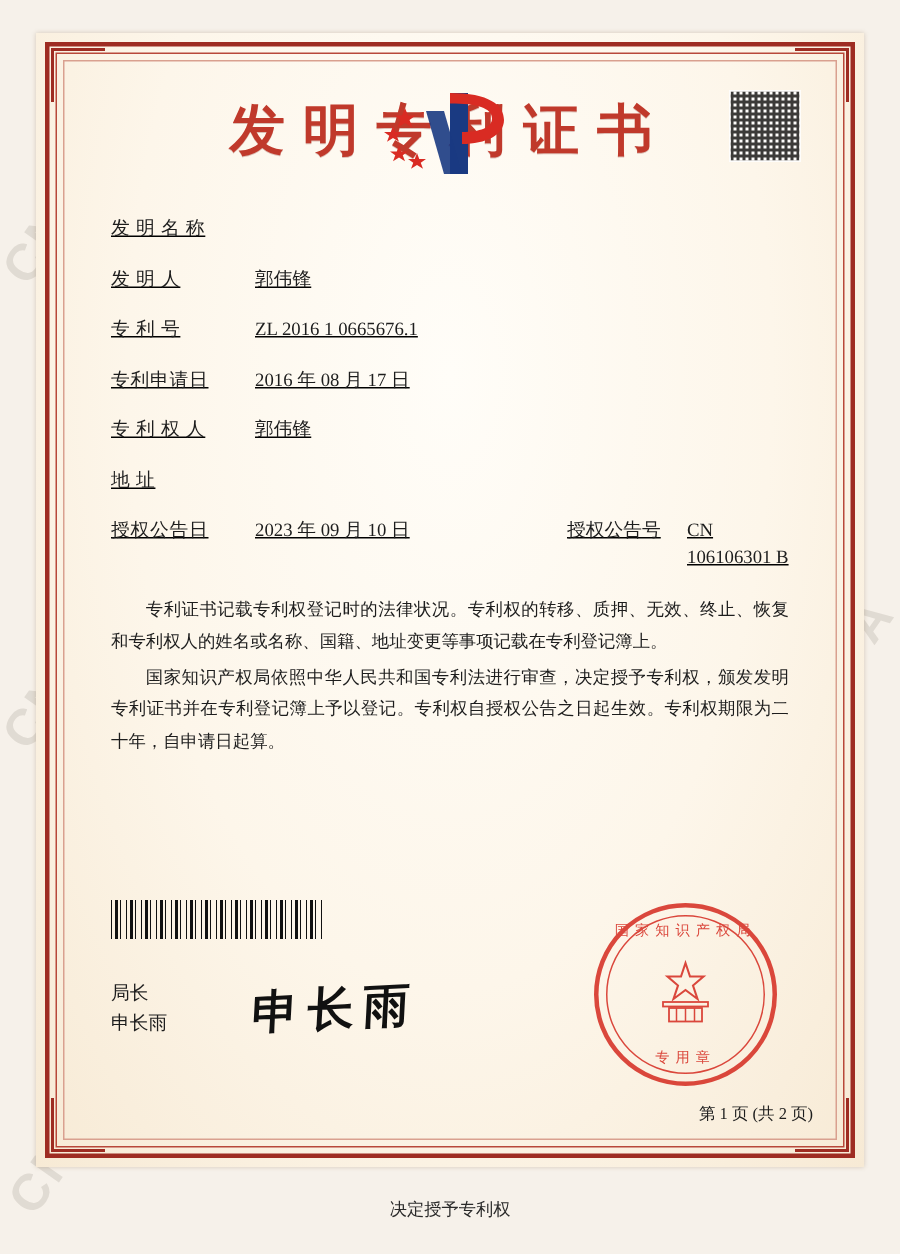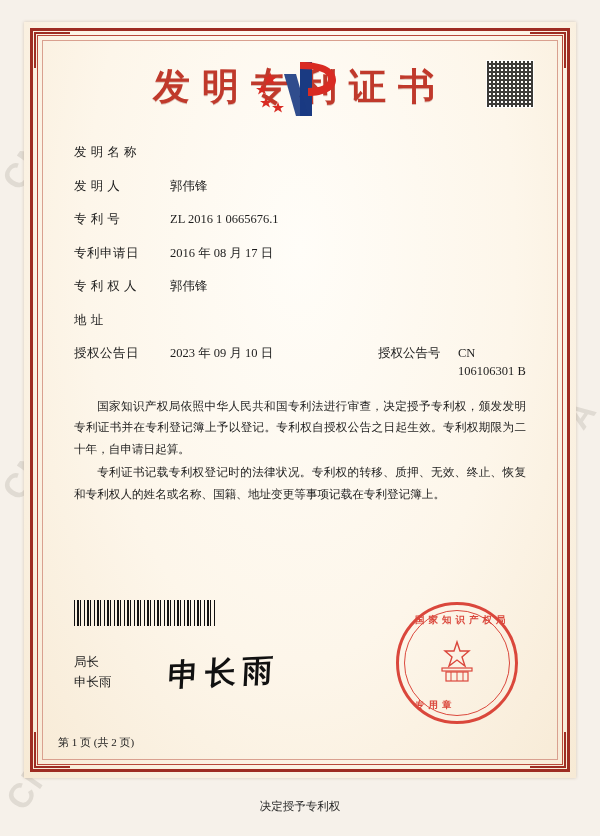--- a/index.html
+++ b/index.html
@@ -85,21 +85,21 @@
     font-size:37px;
     letter-spacing:12px;
     color:#c0392b;
     font-weight:bold;
     margin-top:12px;
     text-shadow:0 1px 0 rgba(120,20,10,.25);
     font-family:"Liberation Serif", serif;
   }
 
   
-  .fields{margin:32px 16px 0 16px;}
+  .fields{margin:32px 16px 0 16px;text-decoration:underline;}
   .field{
     display:flex;
     font-size:12.5px;
     color:#1d1d1d;
     margin-bottom:16px;
     line-height:1.4;
   }
   .f-label{
     width:96px;flex:0 0 96px;
     letter-spacing:.5px;
@@ -152,30 +152,30 @@
     opacity:.9;
   }
   .seal .ring{
     position:absolute;inset:5px;border:1px solid #d7352a;border-radius:50%;
   }
   .seal .star{
     position:absolute;left:50%;top:50%;transform:translate(-50%,-50%);
     width:54px;height:54px;
   }
   .seal .txt-top,.seal .txt-bot{
-    position:absolute;left:16px;right:0;
-    font-size:9.5px;letter-spacing:4px;font-weight:bold;
+    position:absolute;left:0;right:0;text-align:center;
+    font-size:9.5px;letter-spacing:4px;font-weight:normal;
   }
   .seal .txt-top{top:9px;}
   .seal .txt-bot{bottom:9px;}
 
   
   .page-no{
     position:absolute;left:0;right:0;bottom:4px;
-    text-align:left;font-size:11px;color:#1d1d1d;
+    text-align:right;font-size:11px;color:#1d1d1d;
   }
   .footnote{
     position:absolute;left:0;right:0;bottom:22px;
     text-align:center;font-size:11.5px;color:#2a2a2a;
   }
 </style>
 </head>
 <body>
 
 <div class="wm" style="left:-14px;top:120px;">CNIPA</div>
@@ -240,22 +240,22 @@
         <div class="f-label">授权公告日</div>
         <div class="f-value" style="display:flex;">
           <span style="flex:0 0 170px;">2023 年 09 月 10 日</span>
           <span style="flex:0 0 80px;margin-left:38px;">授权公告号</span>
           <span>CN 106106301 B</span>
         </div>
       </div>
     </div>
 
     <div class="paras">
+      <div class="para">专利证书记载专利权登记时的法律状况。专利权的转移、质押、无效、终止、恢复和专利权人的姓名或名称、国籍、地址变更等事项记载在专利登记簿上。</div>
       <div class="para">国家知识产权局依照中华人民共和国专利法进行审查，决定授予专利权，颁发发明专利证书并在专利登记簿上予以登记。专利权自授权公告之日起生效。专利权期限为二十年，自申请日起算。</div>
-      <div class="para">专利证书记载专利权登记时的法律状况。专利权的转移、质押、无效、终止、恢复和专利权人的姓名或名称、国籍、地址变更等事项记载在专利登记簿上。</div>
     </div>
 
     <div class="barcode"></div>
 
     <div class="sig-block">
       <div>局长</div>
       <div>申长雨</div>
     </div>
     <div class="sig-hand">申长雨</div>
 

